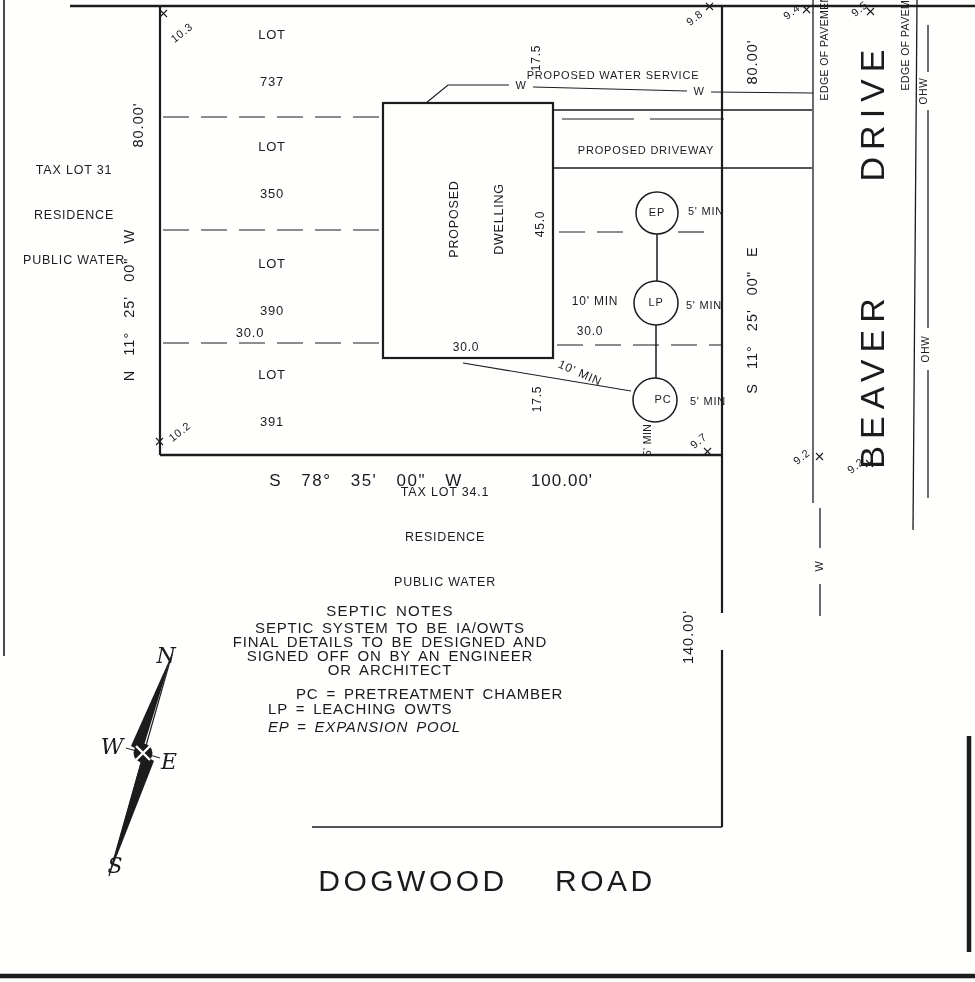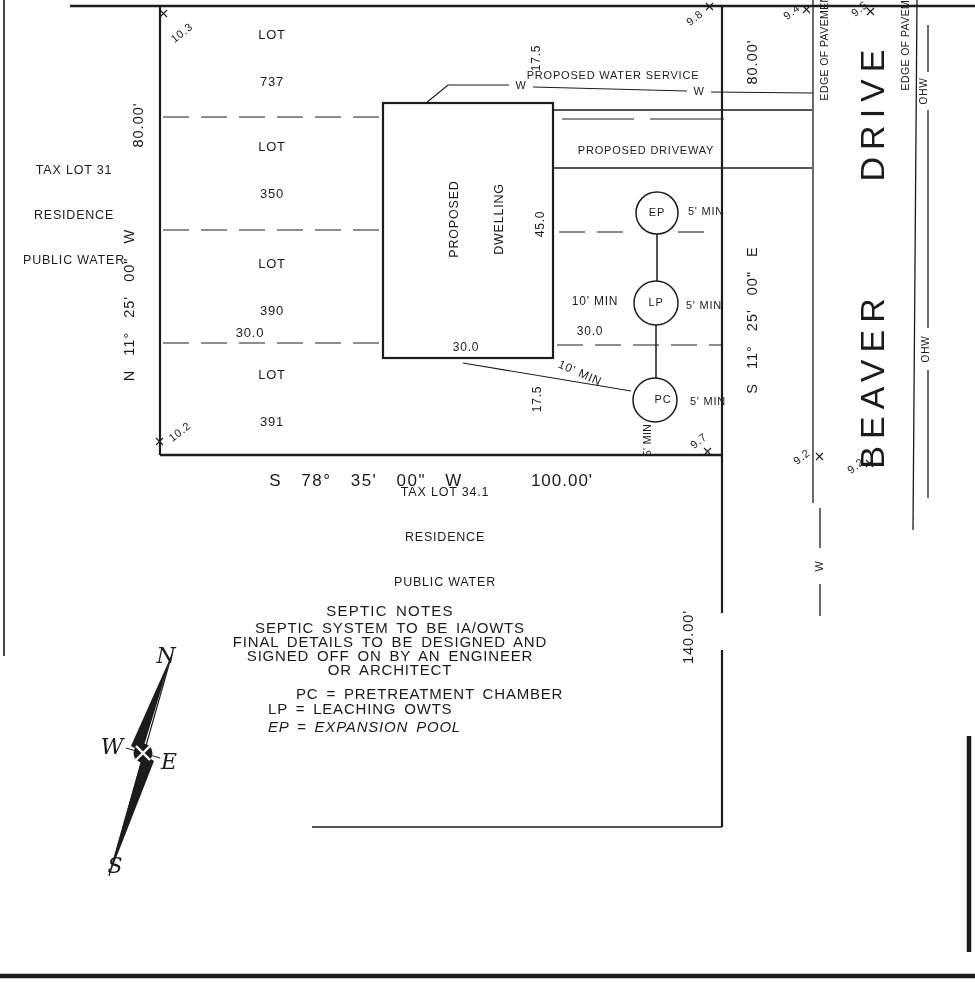--- a/index.html
+++ b/index.html
@@ -173,20 +173,21 @@
   <div class="lbl f11" style="left:706px;top:212px;">5' MIN</div>
   <div class="lbl f11" style="left:704px;top:306px;">5' MIN</div>
   <div class="lbl f11" style="left:708px;top:402px;">5' MIN</div>
   <div class="lbl f12" style="left:595px;top:301px;">10' MIN</div>
   <div class="lbl f12" style="left:590px;top:331px;">30.0</div>
   <div class="lbl dg f12" style="left:580px;top:373px;">10' MIN</div>
   <div class="lbl v f10n" style="left:647px;top:440px;">5' MIN</div>
 
   <div class="lbl v beaver" style="left:872px;top:112px;">DRIVE</div>
   <div class="lbl v beaver" style="left:872px;top:380px;">BEAVER</div>
+  <div class="lbl road" style="left:487px;top:881px;">DOGWOOD    ROAD</div>
   <div class="lbl v f10n" style="left:824px;top:44px;">EDGE OF PAVEMENT</div>
   <div class="lbl v f10n" style="left:905px;top:34px;">EDGE OF PAVEMENT</div>
   <div class="lbl v f10" style="left:924px;top:91px;">OHW</div>
   <div class="lbl v f10" style="left:926px;top:349px;">OHW</div>
 
   <div class="lbl notes" style="left:390px;top:611px;letter-spacing:1.2px;">SEPTIC NOTES</div>
   <div class="lbl notes" style="left:390px;top:628px;">SEPTIC SYSTEM TO BE IA/OWTS</div>
   <div class="lbl notes" style="left:390px;top:642px;">FINAL DETAILS TO BE DESIGNED AND</div>
   <div class="lbl notes" style="left:390px;top:656px;">SIGNED OFF ON BY AN ENGINEER</div>
   <div class="lbl notes" style="left:390px;top:670px;">OR ARCHITECT</div>

